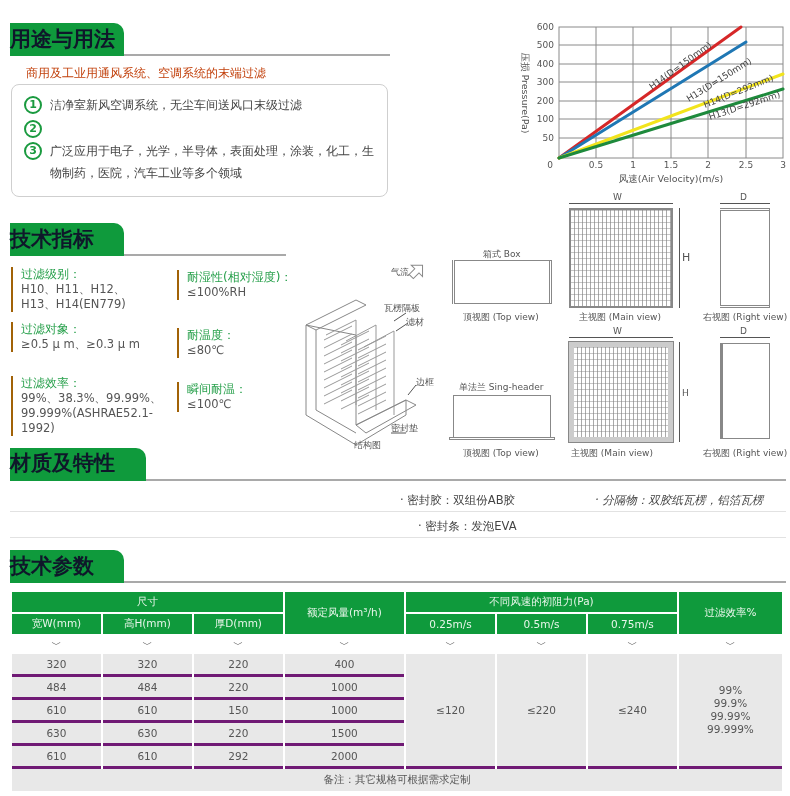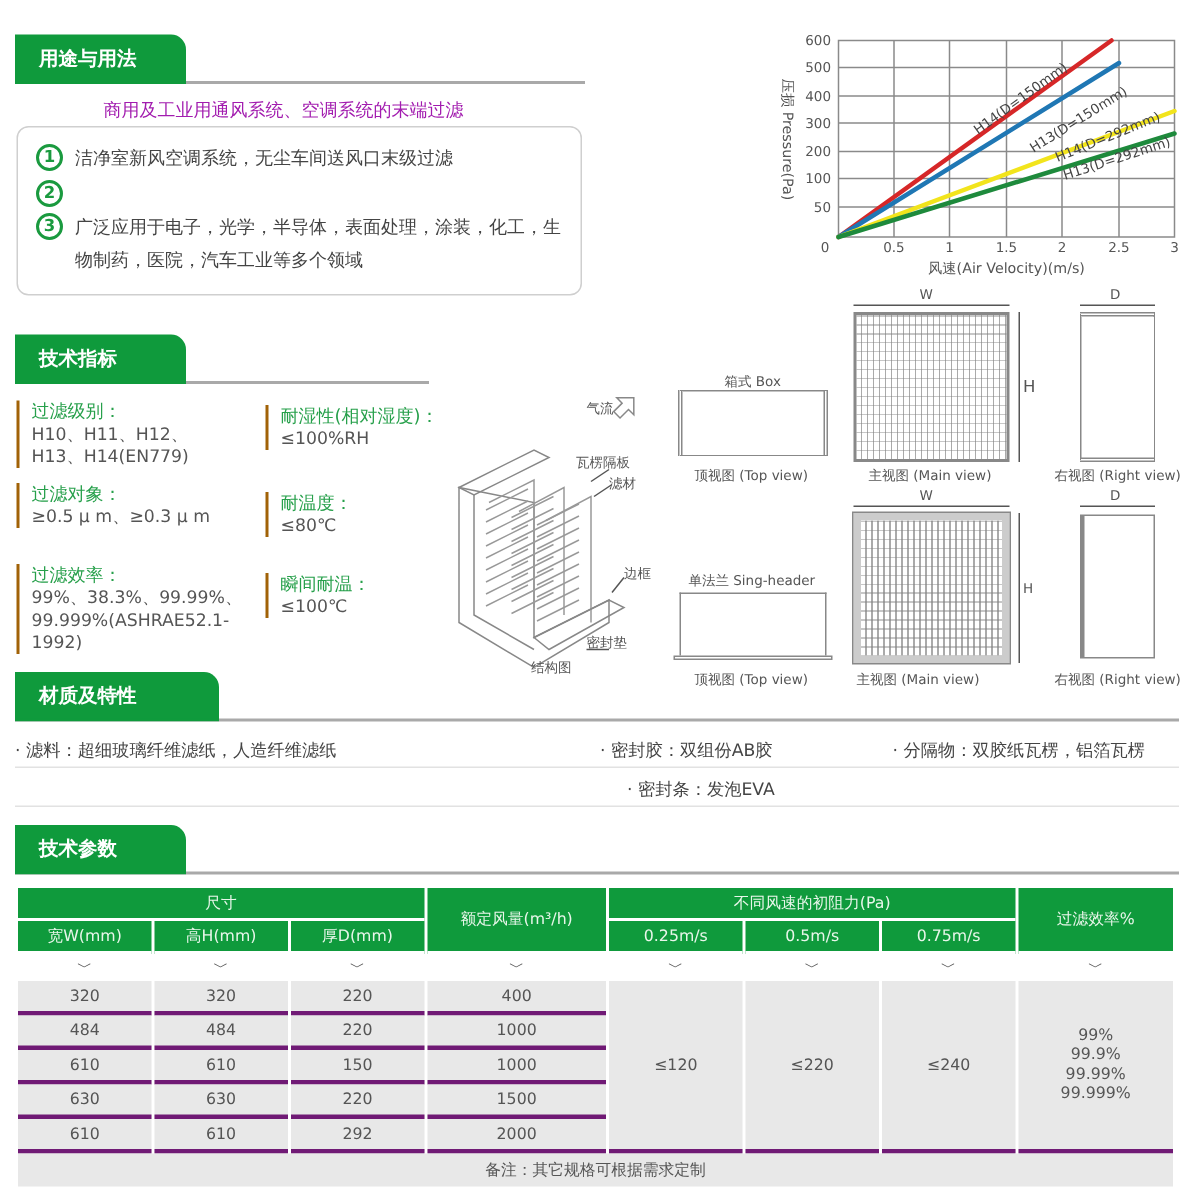--- a/index.html
+++ b/index.html
@@ -1,20 +1,20 @@
 <!DOCTYPE html>
 <html><head>
 <meta charset="utf-8">
 <style>
   * { box-sizing: border-box; margin: 0; padding: 0; }
   body { width: 790px; height: 796px; background: #fff; font-family: "DejaVu Sans", "Liberation Sans", sans-serif; color: #555; position: relative; overflow: hidden; }
   .abs { position: absolute; }
   .sec-head { position: absolute; left: 10px; height: 32px; width: 776px; border-bottom: 2px solid #a9a9a9; }
-  .sec-tab { position: absolute; left: 0; bottom: -2px; height: 33px; width: 114px; background: #0f9a3c; border-top-right-radius: 10px; color: #ffffff; font-weight: bold; font-size: 13px; line-height: 33px; padding-left: 16px; border-bottom: 2px solid #0f9a3c; }
-  .usage-sub { left: 26px; top: 65px; font-size: 12px; color: #a21caf; margin-left: 43px; }
+  .sec-tab { position: absolute; left: 0; bottom: -2px; height: 33px; width: 114px; background: #0f9a3c; border-top-right-radius: 10px; color: #0f172a; font-weight: bold; font-size: 21px; line-height: 33px; border-bottom: 2px solid #0f9a3c; }
+  .usage-sub { left: 26px; top: 65px; font-size: 12px; color: #c2410c; }
   .usage-box { left: 11px; top: 84px; width: 377px; height: 113px; border: 1.5px solid #cfcfcf; border-radius: 8px; padding: 9px 12px; }
   .usage-item { display: flex; font-size: 12px; color: #444; line-height: 22px; margin-bottom: 2px; }
   .num { flex: 0 0 18px; height: 18px; width: 18px; margin-top: 2px; border: 2px solid #1a9a3f; border-radius: 50%; color: #1a9a3f; font-weight: bold; font-size: 11px; line-height: 14px; text-align: center; margin-right: 8px; }
   .spec-col { position: absolute; border-left: 2px solid #a16207; padding-left: 8px; font-size: 11.5px; line-height: 15px; color: #555; }
   .spec-col .lbl { color: #27a04b; font-size: 12px; }
   .mat-row { position: absolute; left: 10px; width: 776px; height: 24px; border-bottom: 1.5px solid #e2e2e2; font-size: 11.5px; color: #444; line-height: 24px; }
   .mat-row span { position: absolute; }
   table.params { position: absolute; left: 10px; top: 592px; width: 774px; border-collapse: separate; border-spacing: 2px 0; font-size: 10.5px; }
   table.params th { background: #0f9a3c; color: #e8f6ea; font-weight: normal; text-align: center; height: 22px; border-bottom: 2px solid #fff; }
   table.params td { text-align: center; color: #555; }
@@ -186,23 +186,22 @@
 
 <div class="cap" style="left:740px;top:326px;">D</div>
 <div class="abs" style="left:720px;top:337px;width:50px;height:1px;background:#555;"></div>
 <div class="abs" style="left:720px;top:343px;width:50px;height:96px;border:1px solid #888;border-left:3px solid #888;"></div>
 <div class="cap" style="left:703px;top:447px;">右视图 (Right view)</div>
 
 <div class="sec-head" style="top:449px;font-family:Liberation Mono, monospace;">
   <div class="sec-tab" style="width:136px;">材质及特性</div>
 </div>
 <div class="mat-row" style="top:488px;">
-  <span style="left:0;">· 滤料：超细玻璃纤维滤纸，人造纤维滤纸</span>
   <span style="left:390px;">· 密封胶：双组份AB胶</span>
-  <span style="left:585px;">· 分隔物：双胶纸瓦楞，铝箔瓦楞</span>
+  <span style="left:585px;font-style:italic;">· 分隔物：双胶纸瓦楞，铝箔瓦楞</span>
 </div>
 <div class="mat-row" style="top:514px;">
   <span style="left:408px;">· 密封条：发泡EVA</span>
 </div>
 
 <div class="sec-head" style="top:551px;">
   <div class="sec-tab">技术参数</div>
 </div>
 
 <table class="params">

